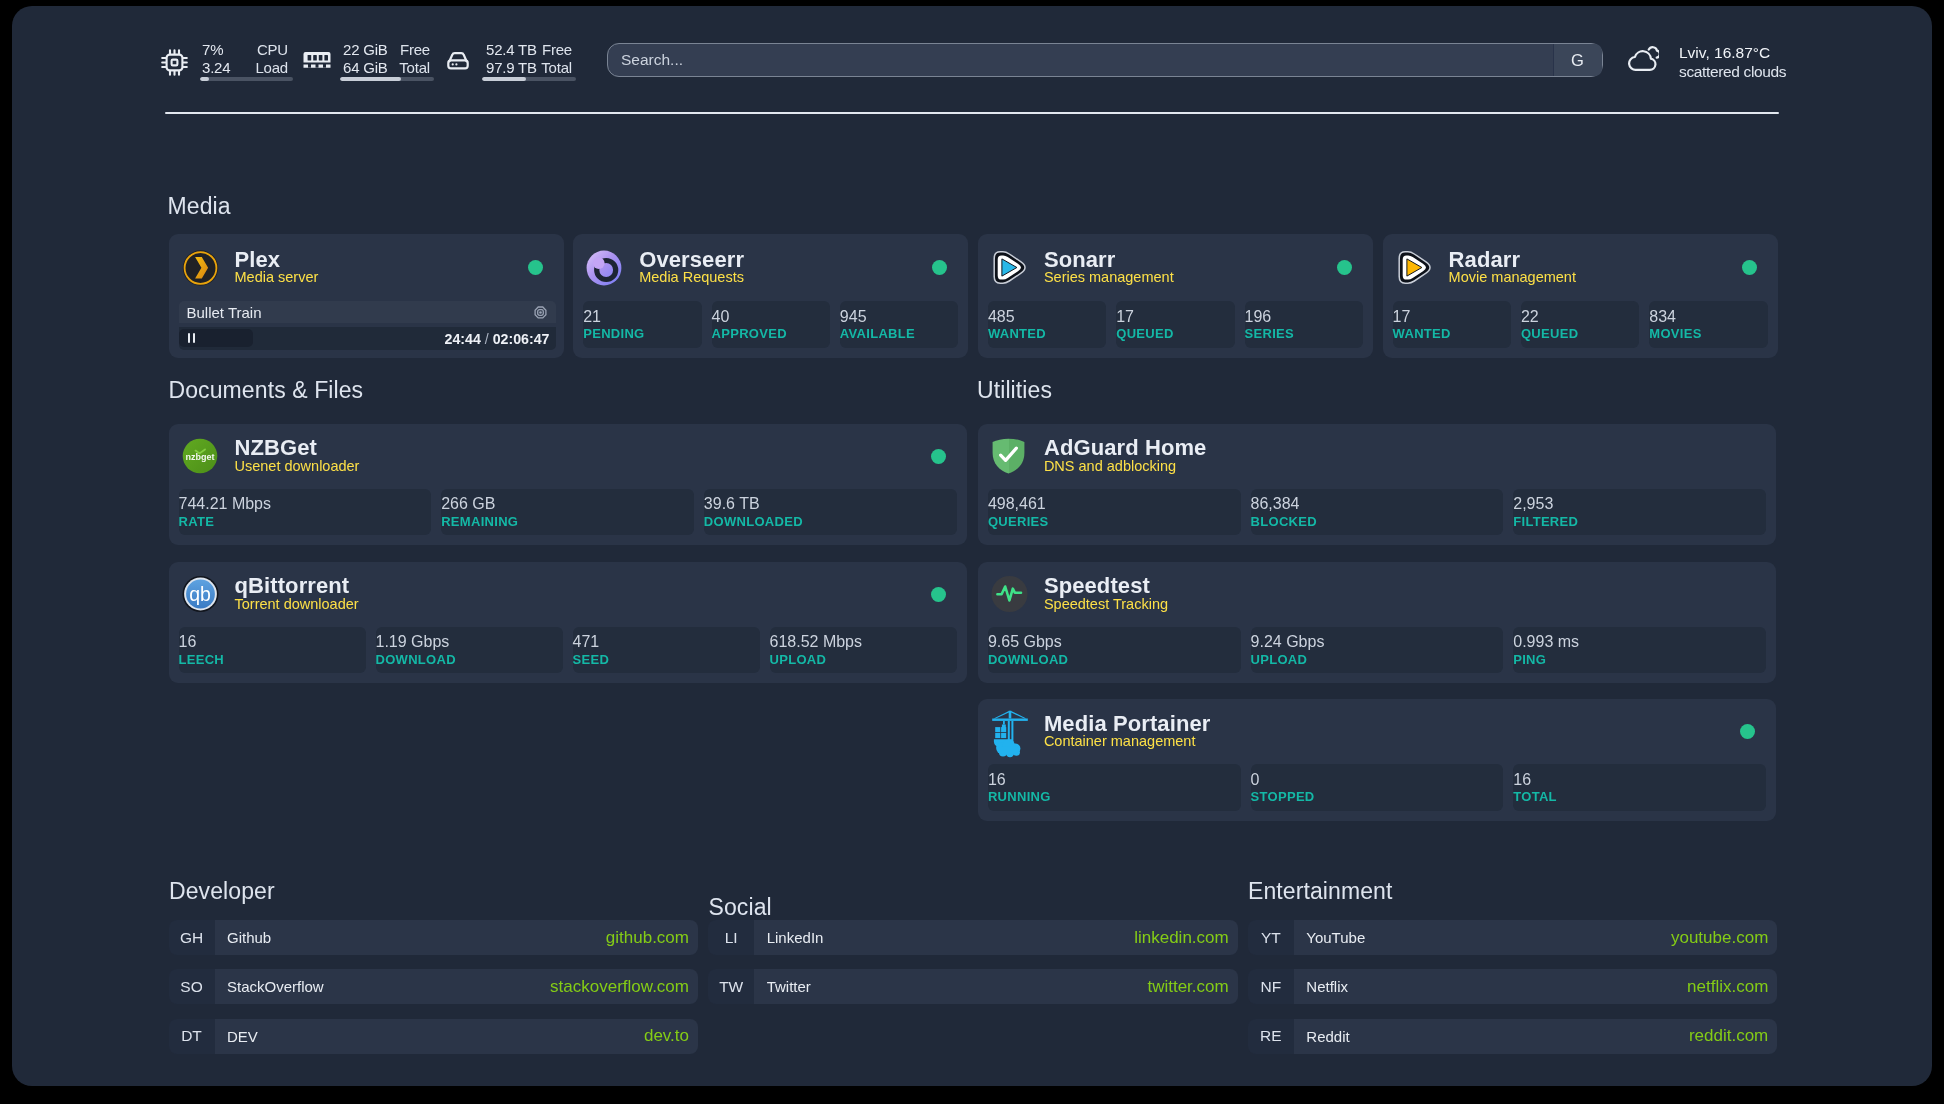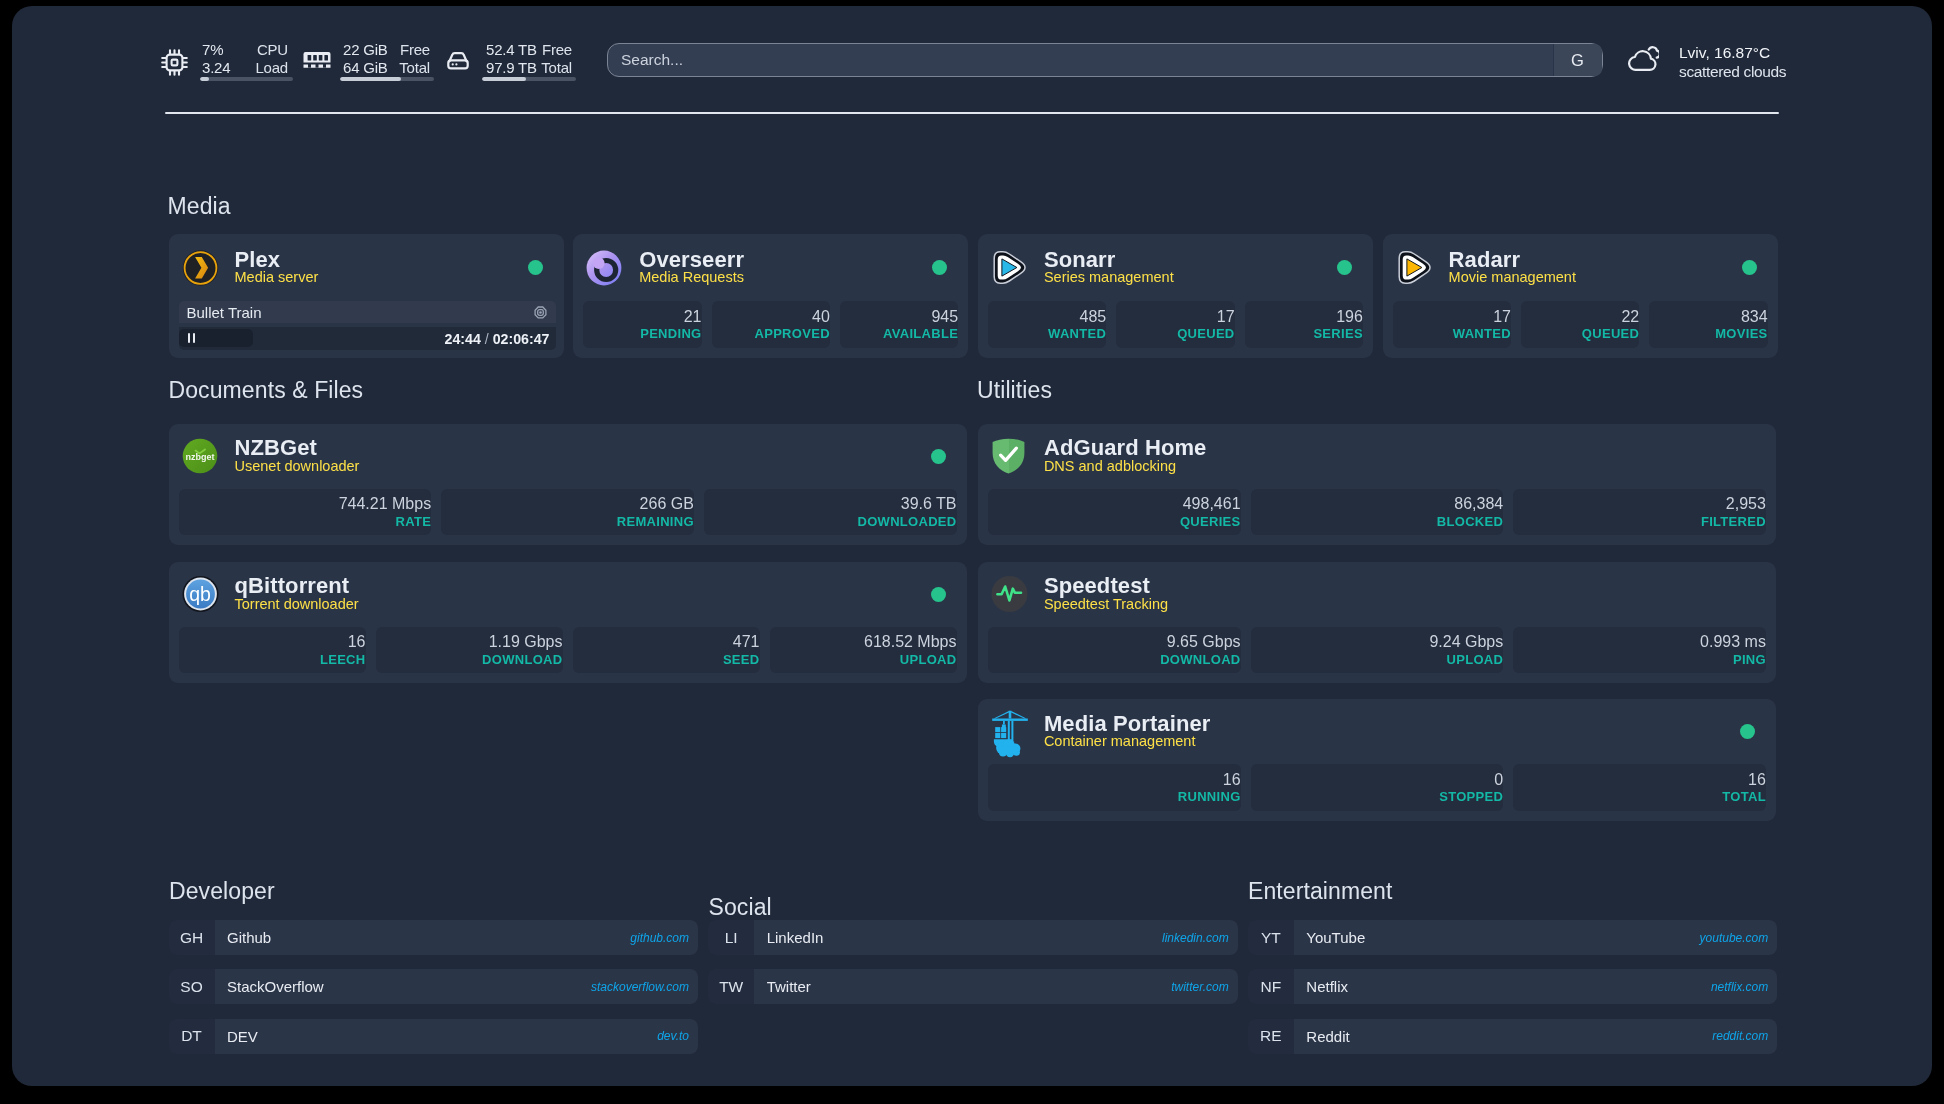--- a/index.html
+++ b/index.html
@@ -16,28 +16,28 @@
   .hr { position:absolute; left:165px; top:112.3px; width:1614px; height:1.8px; background:#e2e7ef; border-radius:1px; }
   .h2 { position:absolute; font-size:23px; font-weight:500; color:#dee4ee; line-height:28px; letter-spacing:0.1px; }
   .card { position:absolute; background:#2a3447; border-radius:9px; }
   .chead { position:absolute; left:0; top:0; right:0; height:66px; display:flex; align-items:center; }
   .cicon { position:absolute; left:13px; top:50%; transform:translateY(-50%); }
   .ctxt { position:absolute; left:66px; top:50%; transform:translateY(-50%); }
   .ctit { font-size:22px; font-weight:700; color:#e9edf4; line-height:19px; letter-spacing:0.1px; }
   .csub { font-size:14.5px; color:#fde047; line-height:17px; margin-top:0.5px; }
   .dot { position:absolute; width:15px; height:15px; border-radius:50%; background:#26c38c; right:21px; top:25.5px; }
   .stats { position:absolute; left:10px; right:10px; bottom:10px; height:46.5px; display:flex; gap:10px; }
-  .sbox { flex:1; background:#232d3d; border-radius:6px; display:flex; flex-direction:column; align-items:flex-end; justify-content:center; padding-top:1px; }
+  .sbox { flex:1; background:#232d3d; border-radius:6px; display:flex; flex-direction:column; align-items:flex-start; justify-content:center; padding-top:1px; }
   .snum { font-size:16px; color:#ccd3de; line-height:18.5px; }
   .slab { font-size:13px; font-weight:700; color:#14b8a6; line-height:15.5px; letter-spacing:0.3px; }
   .bkrow { position:absolute; height:35px; display:flex; }
   .bkabbr { width:46px; background:#222c3e; border-radius:8px 0 0 8px; display:flex; align-items:center; justify-content:center; font-size:15.5px; font-weight:500; color:#dce2ec; }
   .bkpill { flex:1; background:#2b3548; border-radius:0 8px 8px 0; display:flex; align-items:center; justify-content:space-between; padding:0 9px 0 12.5px; }
   .bkname { font-size:15px; font-weight:500; color:#e8ecf2; }
-  .bkurl { font-size:12px; color:#0ea5e9;font-style:italic; }
+  .bkurl { font-size:17px; color:#84cc16; }
 </style>
 </head>
 <body>
 <div class="canvas">
   <div class="page"></div>
 
   <svg class="abs" style="left:161px;top:49px" width="27" height="27" viewBox="0 0 27 27" fill="none" stroke="#e9edf3" stroke-width="2.1" stroke-linecap="round">
     <rect x="5.6" y="5.6" width="15.8" height="15.8" rx="3.2"></rect>
     <rect x="10.6" y="10.6" width="5.8" height="5.8" rx="1.2"></rect>
     <path d="M9 1.2 v3.4 M13.5 1.2 v3.4 M18 1.2 v3.4 M9 22.4 v3.4 M13.5 22.4 v3.4 M18 22.4 v3.4 M1.2 9 h3.4 M1.2 13.5 h3.4 M1.2 18 h3.4 M22.4 9 h3.4 M22.4 13.5 h3.4 M22.4 18 h3.4"></path>

